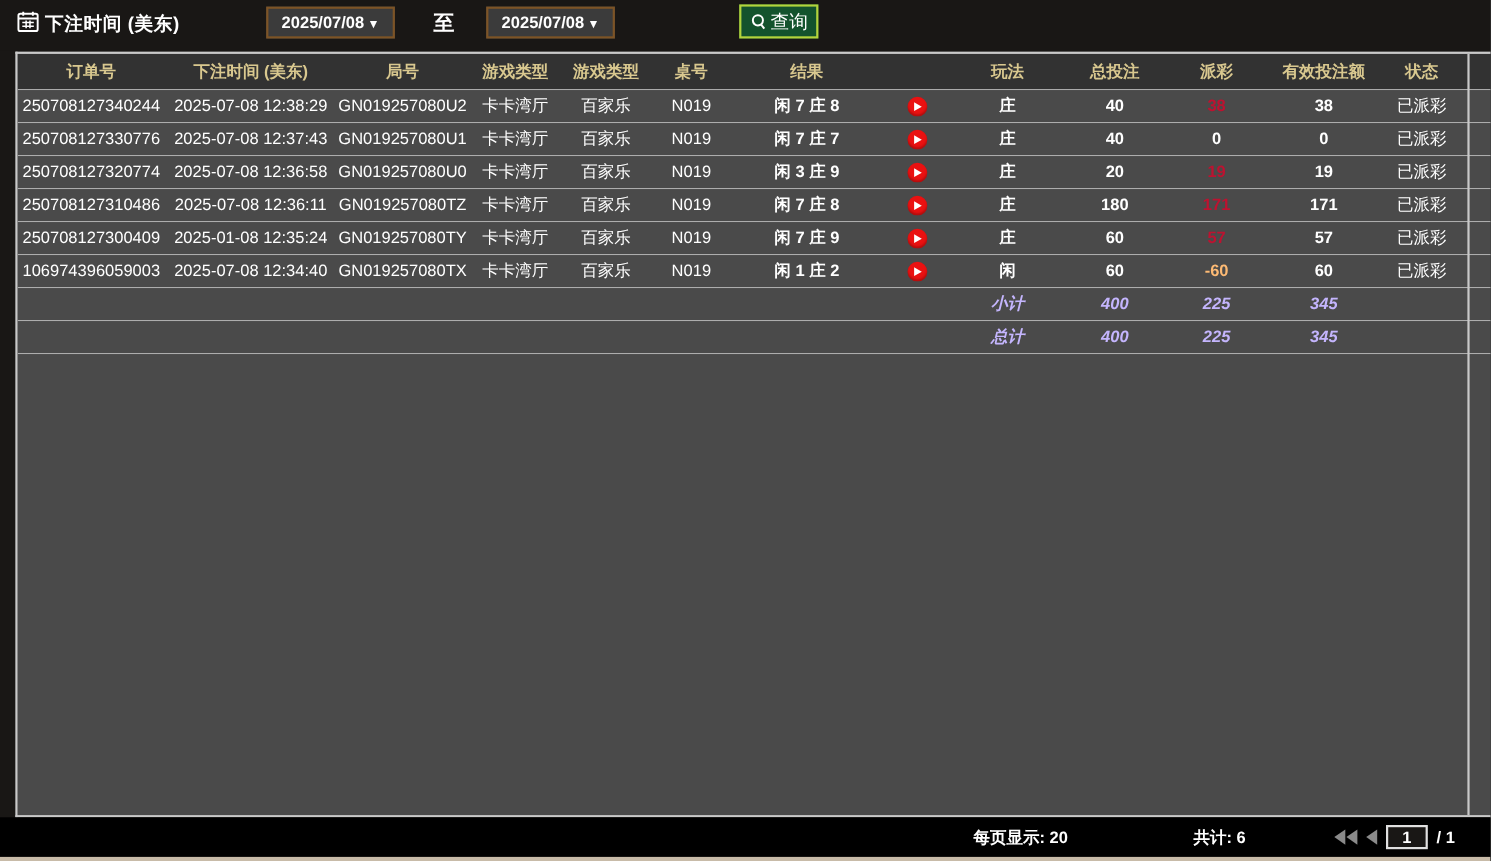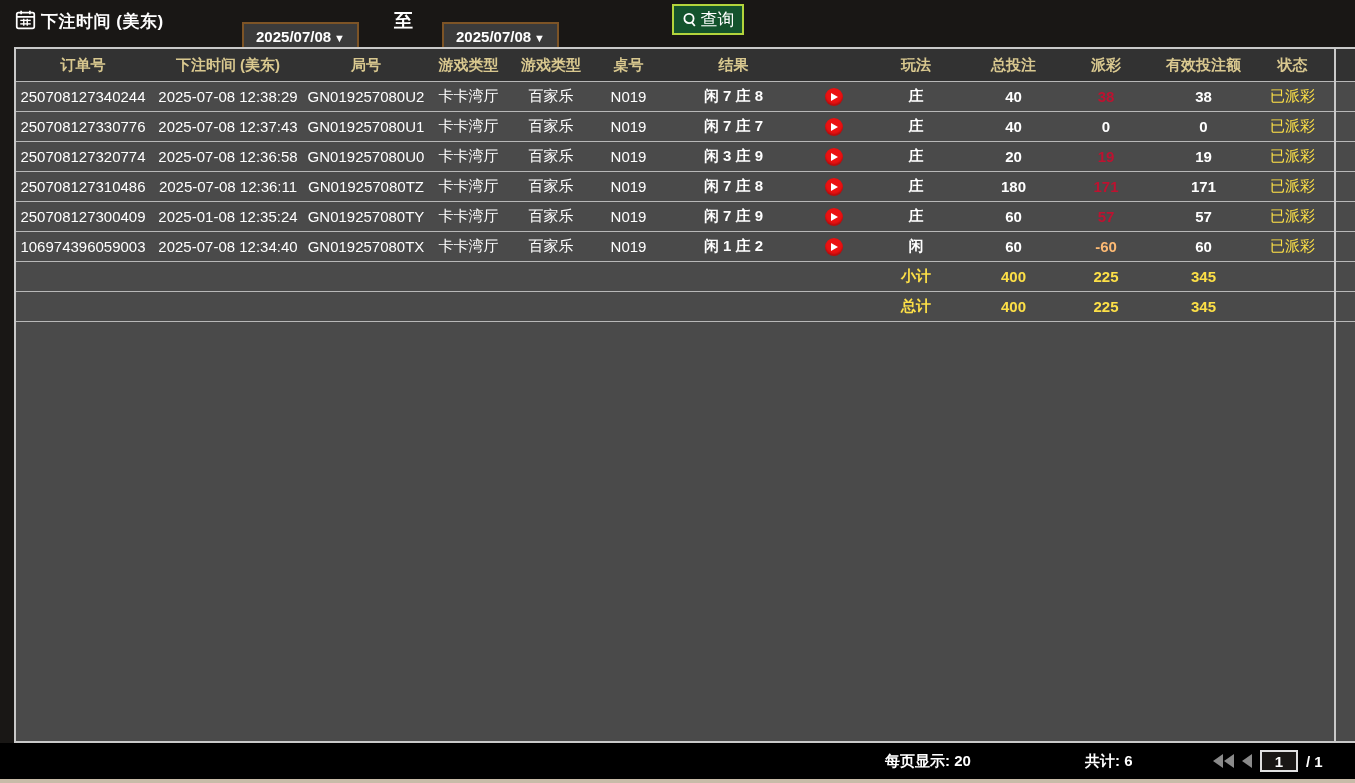--- a/index.html
+++ b/index.html
@@ -13,21 +13,20 @@
 
   
   .toolbar { position:absolute; left:0; top:0; width:100%; height:46px; background:#191715; }
   .cal-icon { position:absolute; left:15px; top:9px; width:21px; height:21px; }
   .bar-label { position:absolute; left:41px; top:10px; font-size:17px; font-weight:bold; color:#fff; letter-spacing:0.5px; }
   .date-box {
     position:absolute; top:6px; width:117px; height:29px;
     background:#3b3b3b; border:2px solid #7d5426; color:#fff;
     font-size:15px; font-weight:bold; text-align:center; line-height:25px;
     cursor:pointer;
-    margin-top:16px;
   }
   .date-from { left:242px; }
   .date-to   { left:442px; }
   .date-box .caret { font-size:11px; margin-left:3px; }
   .to-label { position:absolute; left:394px; top:8px; font-size:19px; font-weight:bold; }
   .search-btn {
     position:absolute; left:672px; top:4px; width:72px; height:31px;
     background:#14532d; border:2px solid #b3d43c; color:#fff;
     font-size:17px; display:flex; align-items:center; justify-content:center; gap:3px;
     cursor:pointer; font-family:inherit;
@@ -50,22 +49,22 @@
     align-items:center; flex:0 0 auto; background:#4a4a4a;
   }
   .cell { text-align:center; font-size:15px; overflow:hidden; white-space:nowrap; flex:0 0 auto; }
   .c0{width:134px}.c1{width:156px}.c2{width:120px}.c3{width:85px}.c4{width:80px}
   .c5{width:75px}.c6{width:135px}.c7{width:65px}.c8{width:100px}.c9{width:95px}
   .c10{width:90px}.c11{width:105px}.c12{width:73px}.c13{width:80px}
   .bold { font-weight:bold; }
   .pay-pos { color:#bd1230; font-weight:bold; }
   .pay-zero { color:#ffffff; font-weight:bold; }
   .pay-neg { color:#fdba74; font-weight:bold; }
-  .status-ok { color:#fde047; }
-  .tot-row .cell { color:#fde047; font-weight:bold; }
+  .status-ok { color:#ffffff; }
+  .tot-row .cell { color:#c4b5fd; font-weight:bold;font-style:italic; }
   .filler { flex:1 1 auto; background:#4a4a4a; }
 
   .play-btn {
     width:18px; height:18px; border-radius:50%; background:#ea1111;
     display:inline-flex; align-items:center; justify-content:center;
     vertical-align:middle; cursor:pointer; box-shadow:inset 0 -2px 2px rgba(0,0,0,.25);
   }
   .play-btn::after {
     content:''; width:0; height:0; margin-left:2px;
     border-left:7px solid #fff; border-top:4px solid transparent; border-bottom:4px solid transparent;

